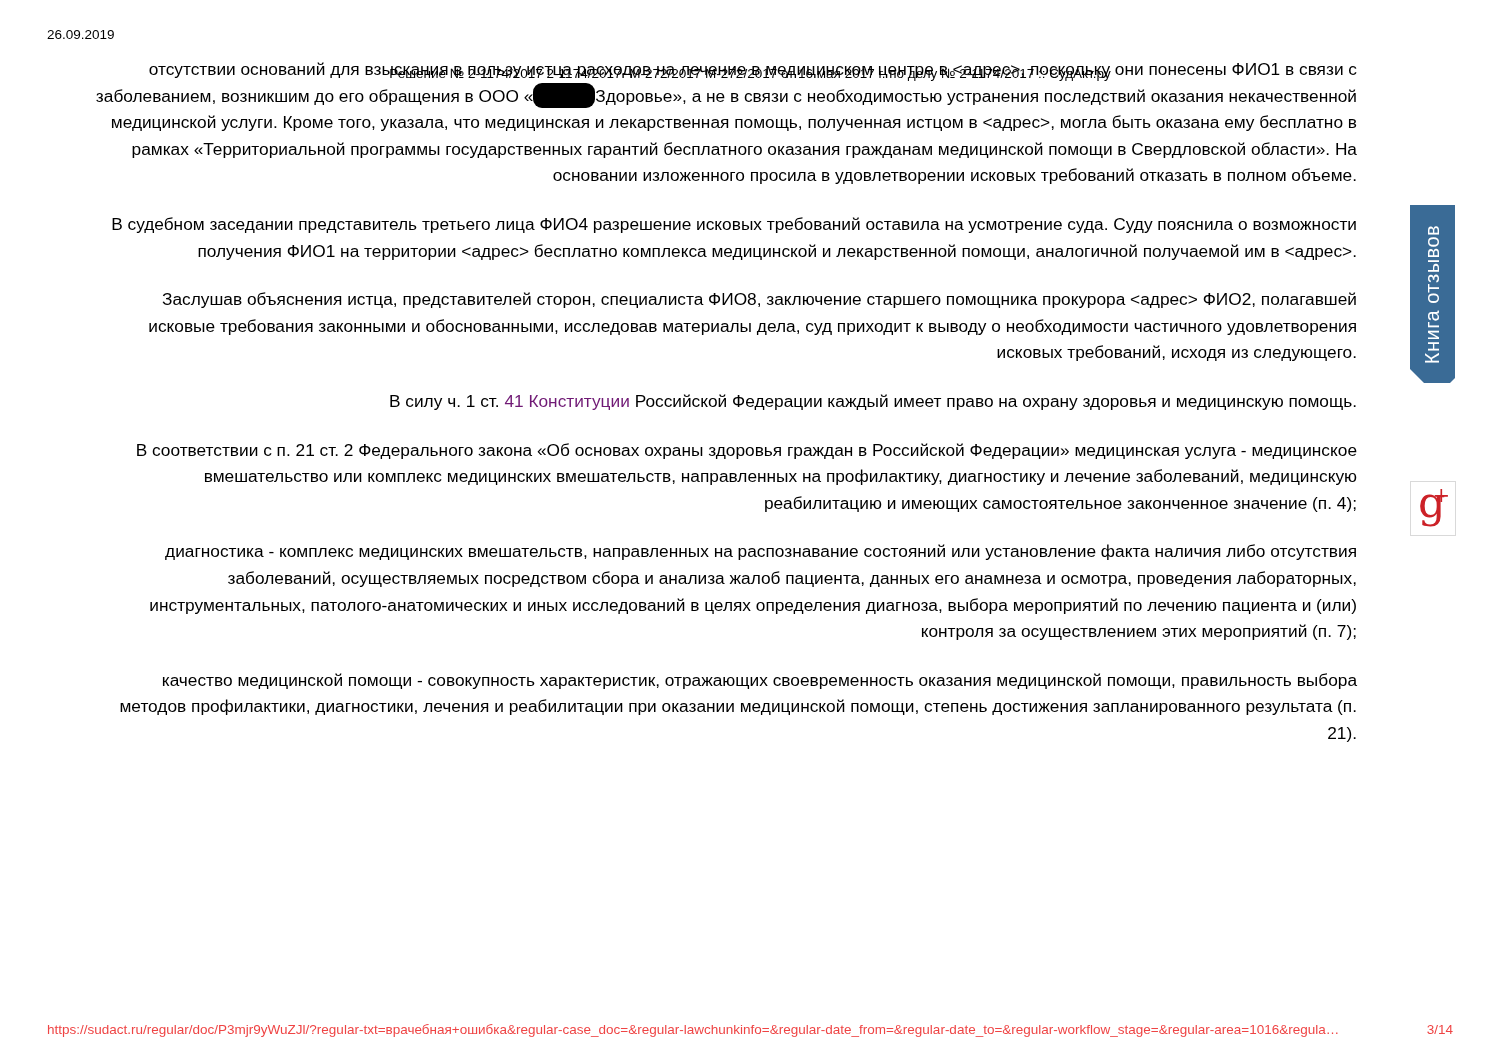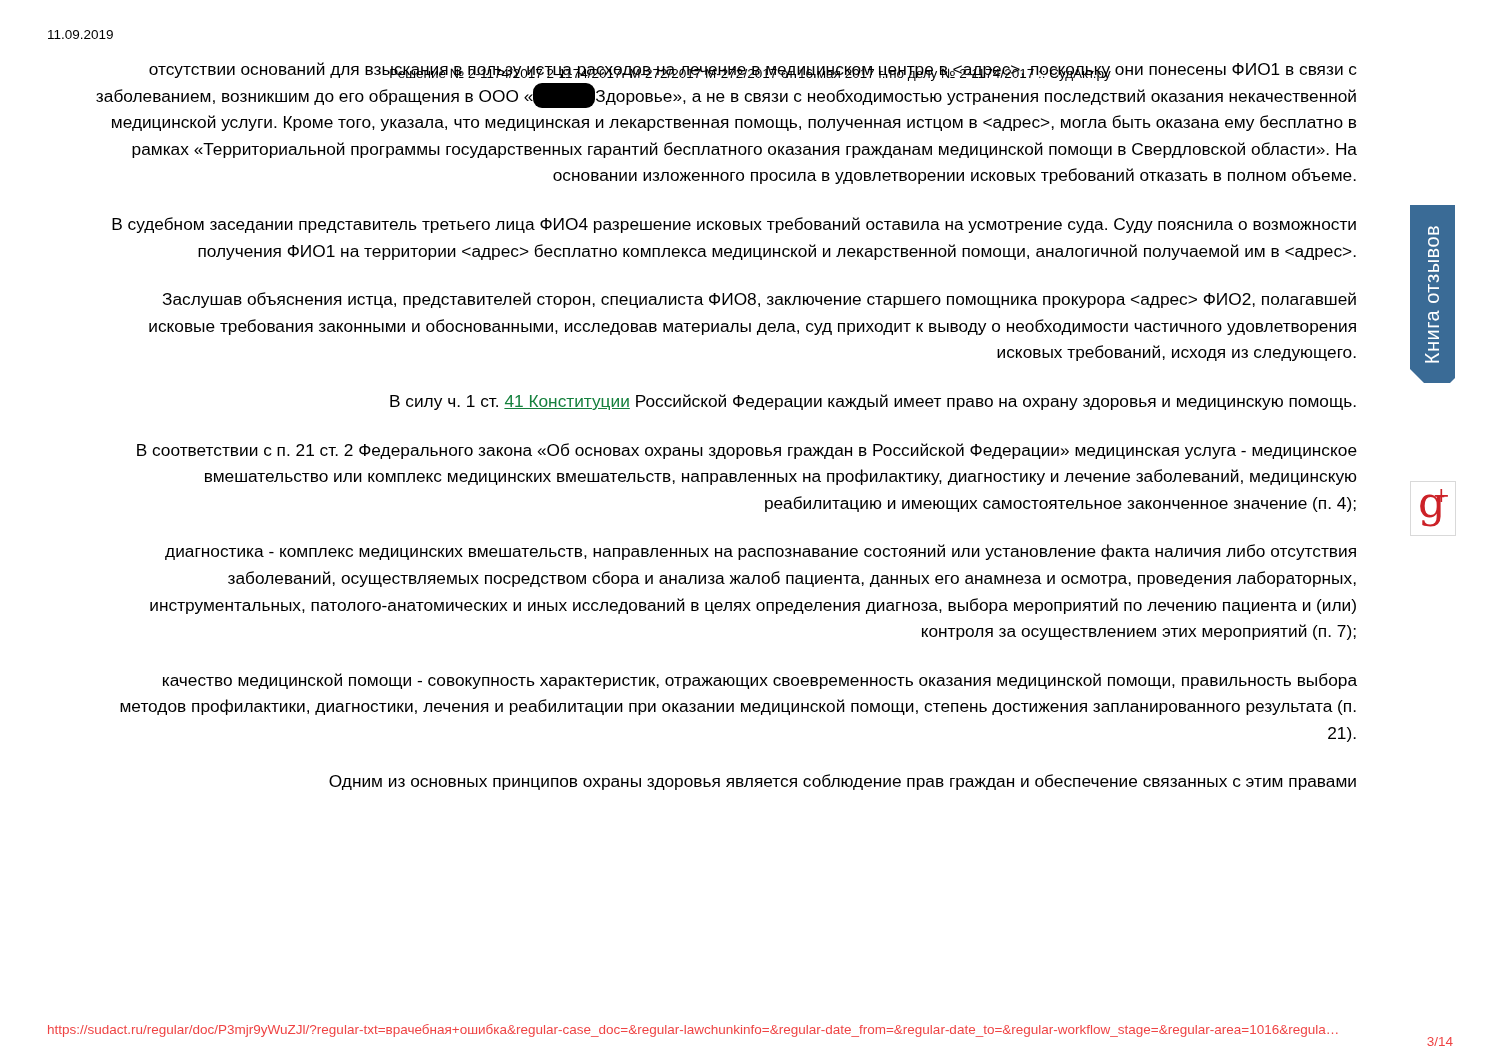--- a/index.html
+++ b/index.html
@@ -15,21 +15,21 @@
     position: absolute; top: 27px; left: 47px; right: 47px;
     height: 16px; font-size: 13.5px; color: #000;
   }
   .print-date { position: absolute; left: 0; top: 0; white-space: nowrap; }
   .print-title { position: absolute; left: 0; right: 0; top: 0; text-align: center; white-space: nowrap; margin-top: 39px; }
   .doc-content {
     position: absolute; left: 95px; top: 56px; width: 1262px;
     font-size: 17.3px; line-height: 26.6px; text-align: right;
   }
   .doc-content p { margin: 0 0 22px 0; }
-  a.doc-link { color: #15803d; text-decoration: underline; cursor: pointer; }
+  a.doc-link { color: #701a75; cursor: pointer; }
   .redaction {
     display: inline-block; width: 62px; height: 25px;
     background: #000; border-radius: 9px; vertical-align: -6px;
   }
   .feedback-ribbon {
     position: absolute; left: 1410px; top: 205px; width: 45px; height: 178px;
     background: #3a6b96;
     clip-path: polygon(0 0, 100% 0, 100% calc(100% - 5px), calc(100% - 5px) 100%, 14px 100%, 0 calc(100% - 14px));
     display: flex; align-items: center; justify-content: center;
     cursor: pointer;
@@ -51,39 +51,38 @@
   .gplus-badge .plus-glyph {
     position: absolute; right: 5px; top: 3px;
     font-family: "DejaVu Serif", serif; font-size: 21px; line-height: 1;
     color: #cc2127;
   }
   .print-footer {
     position: absolute; left: 47px; right: 47px; top: 1022px;
     height: 16px; font-size: 13.5px; color: #ef4444;
   }
   .footer-url { position: absolute; left: 0; top: 0; white-space: nowrap; }
-  .footer-page { position: absolute; right: 0; top: 0; white-space: nowrap; margin-top: 12px; }
+  .footer-page { position: absolute; right: 0; top: 0; white-space: nowrap; }
 </style>
 </head>
 <body>
 
 <div class="print-header">
-  <span class="print-date">11.09.2019</span>
+  <span class="print-date">26.09.2019</span>
   <span class="print-title">Решение № 2-1174/2017 2-1174/2017~М-272/2017 М-272/2017 от 16 мая 2017 г. по делу № 2-1174/2017 :: СудАкт.ру</span>
 </div>
 
 <div class="doc-content">
     <p>отсутствии оснований для взыскания в пользу истца расходов на лечение в медицинском центре в &lt;адрес&gt;, поскольку они понесены ФИО1 в связи с заболеванием, возникшим до его обращения в ООО «<span class="redaction"></span>Здоровье», а не в связи с необходимостью устранения последствий оказания некачественной медицинской услуги. Кроме того, указала, что медицинская и лекарственная помощь, полученная истцом в &lt;адрес&gt;, могла быть оказана ему бесплатно в рамках «Территориальной программы государственных гарантий бесплатного оказания гражданам медицинской помощи в Свердловской области». На основании изложенного просила в удовлетворении исковых требований отказать в полном объеме.</p>
     <p>В судебном заседании представитель третьего лица ФИО4 разрешение исковых требований оставила на усмотрение суда. Суду пояснила о возможности получения ФИО1 на территории &lt;адрес&gt; бесплатно комплекса медицинской и лекарственной помощи, аналогичной получаемой им в &lt;адрес&gt;.</p>
     <p>Заслушав объяснения истца, представителей сторон, специалиста ФИО8, заключение старшего помощника прокурора &lt;адрес&gt; ФИО2, полагавшей исковые требования законными и обоснованными, исследовав материалы дела, суд приходит к выводу о необходимости частичного удовлетворения исковых требований, исходя из следующего.</p>
     <p>В силу ч. 1 ст. <a class="doc-link">41 Конституции</a> Российской Федерации каждый имеет право на охрану здоровья и медицинскую помощь.</p>
     <p>В соответствии с п. 21 ст. 2 Федерального закона «Об основах охраны здоровья граждан в Российской Федерации» медицинская услуга - медицинское вмешательство или комплекс медицинских вмешательств, направленных на профилактику, диагностику и лечение заболеваний, медицинскую реабилитацию и имеющих самостоятельное законченное значение (п. 4);</p>
     <p>диагностика - комплекс медицинских вмешательств, направленных на распознавание состояний или установление факта наличия либо отсутствия заболеваний, осуществляемых посредством сбора и анализа жалоб пациента, данных его анамнеза и осмотра, проведения лабораторных, инструментальных, патолого-анатомических и иных исследований в целях определения диагноза, выбора мероприятий по лечению пациента и (или) контроля за осуществлением этих мероприятий (п. 7);</p>
     <p>качество медицинской помощи - совокупность характеристик, отражающих своевременность оказания медицинской помощи, правильность выбора методов профилактики, диагностики, лечения и реабилитации при оказании медицинской помощи, степень достижения запланированного результата (п. 21).</p>
-    <p>Одним из основных принципов охраны здоровья является соблюдение прав граждан и обеспечение связанных с этим правами</p>
   </div>
 
 <div class="feedback-ribbon">
   <span class="ribbon-label">Книга отзывов</span>
 </div>
 
 <div class="gplus-badge">
   <span class="g-glyph">g</span>
   <span class="plus-glyph">+</span>
 </div>

